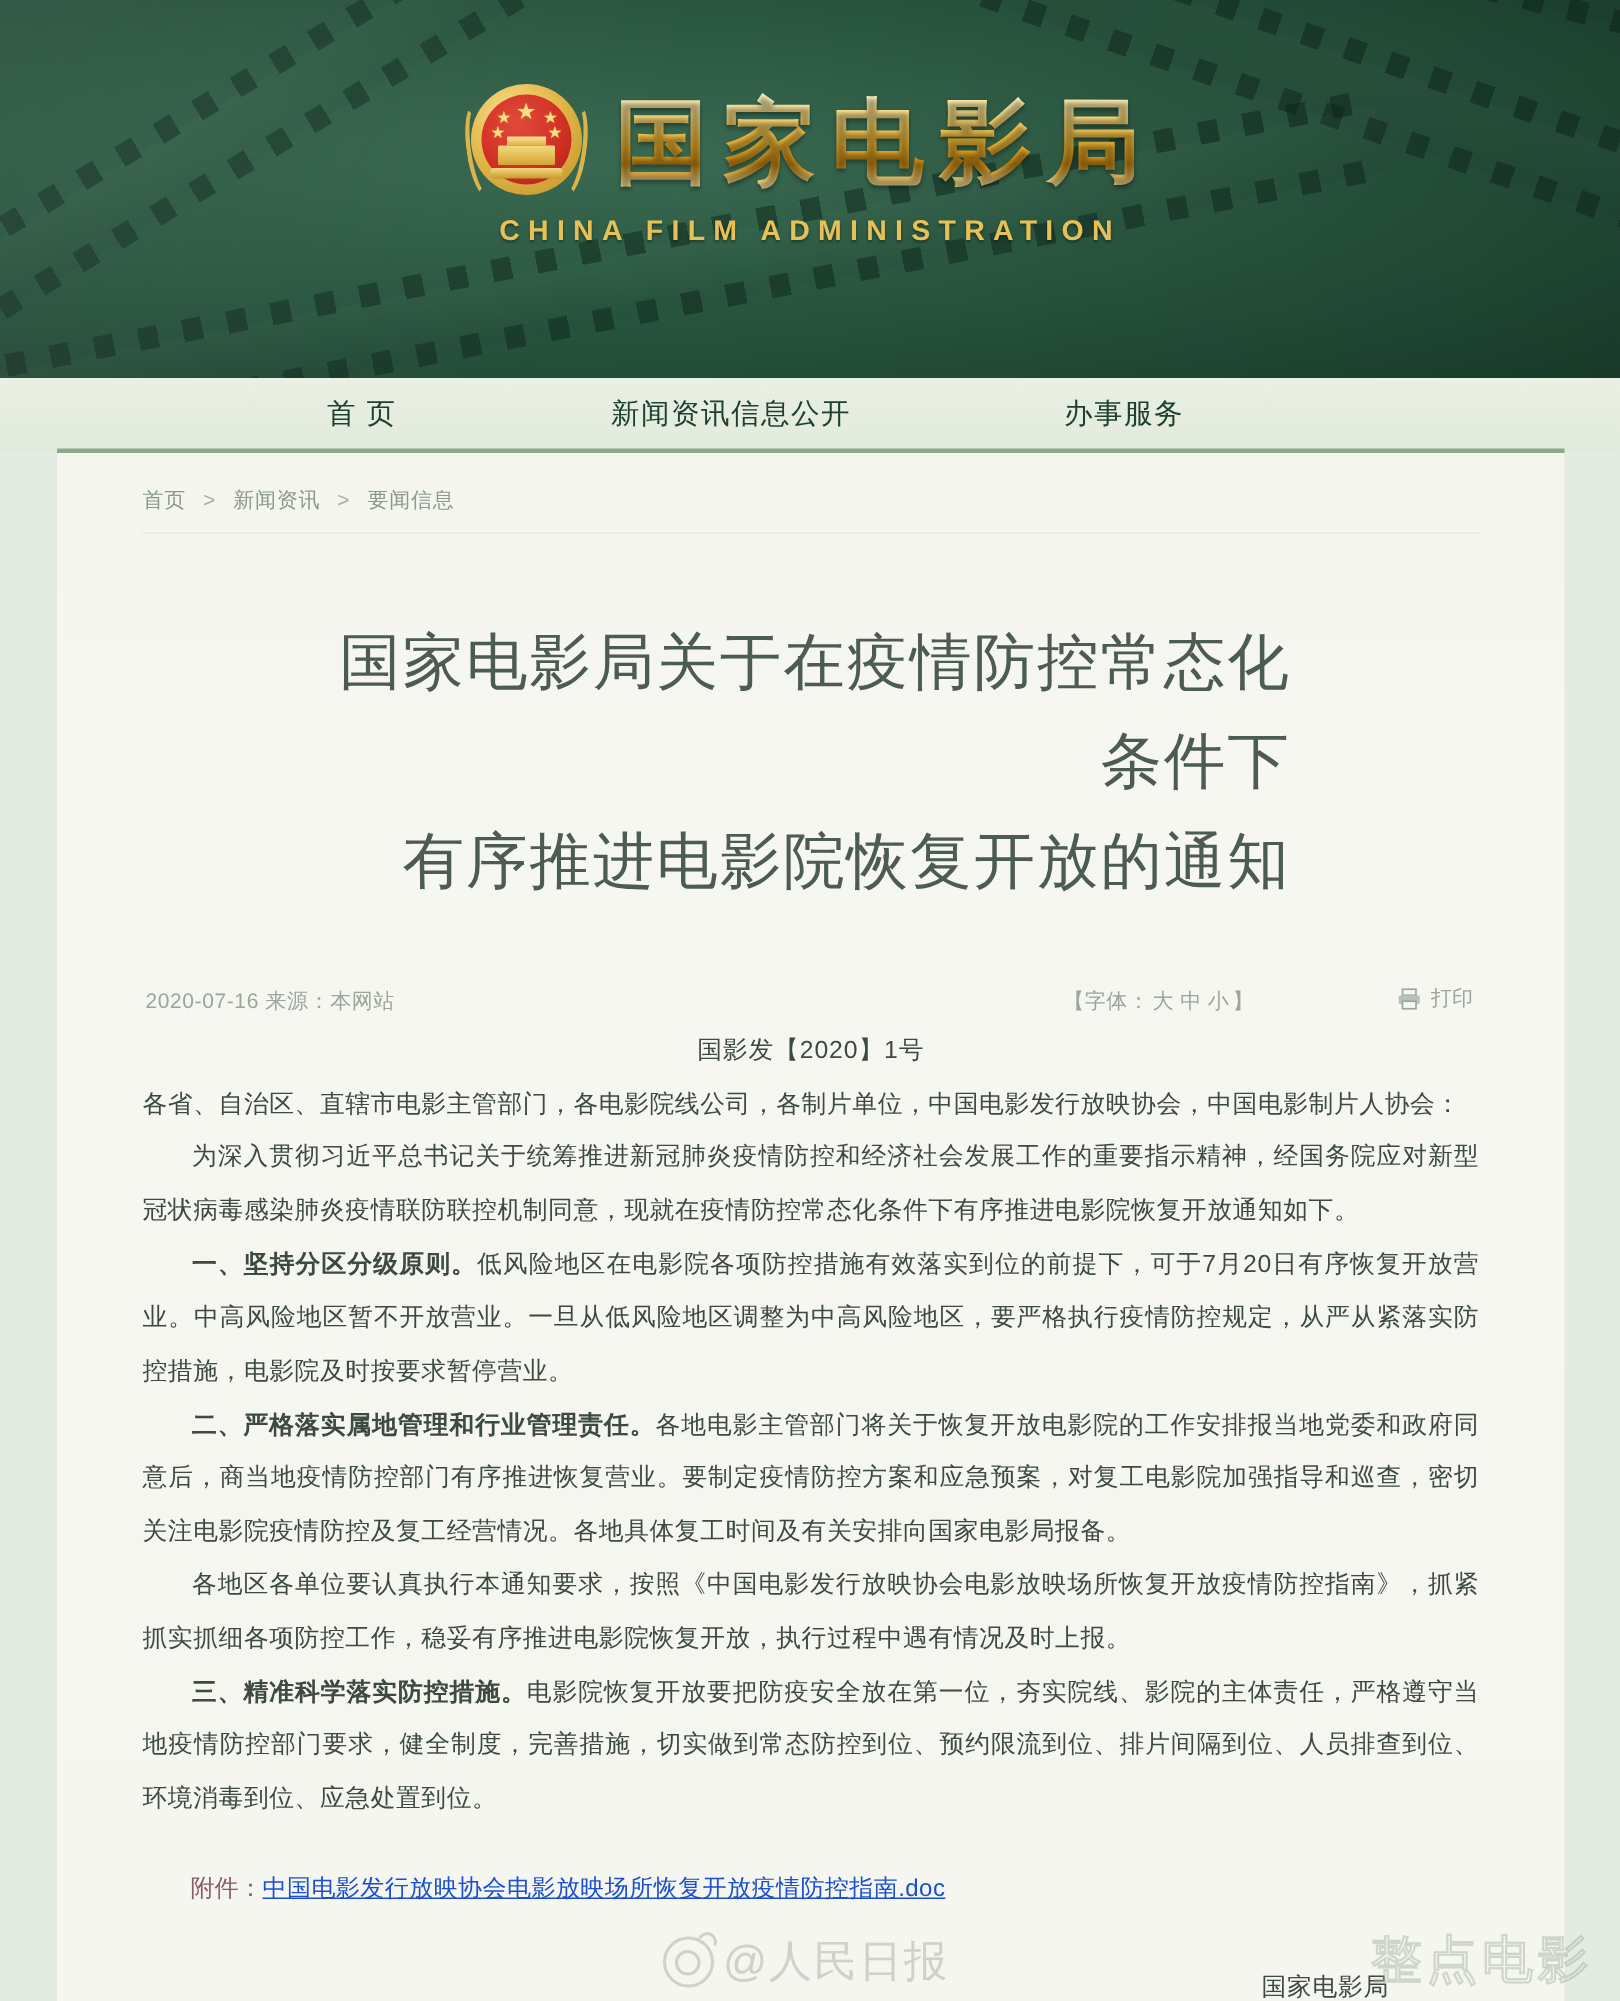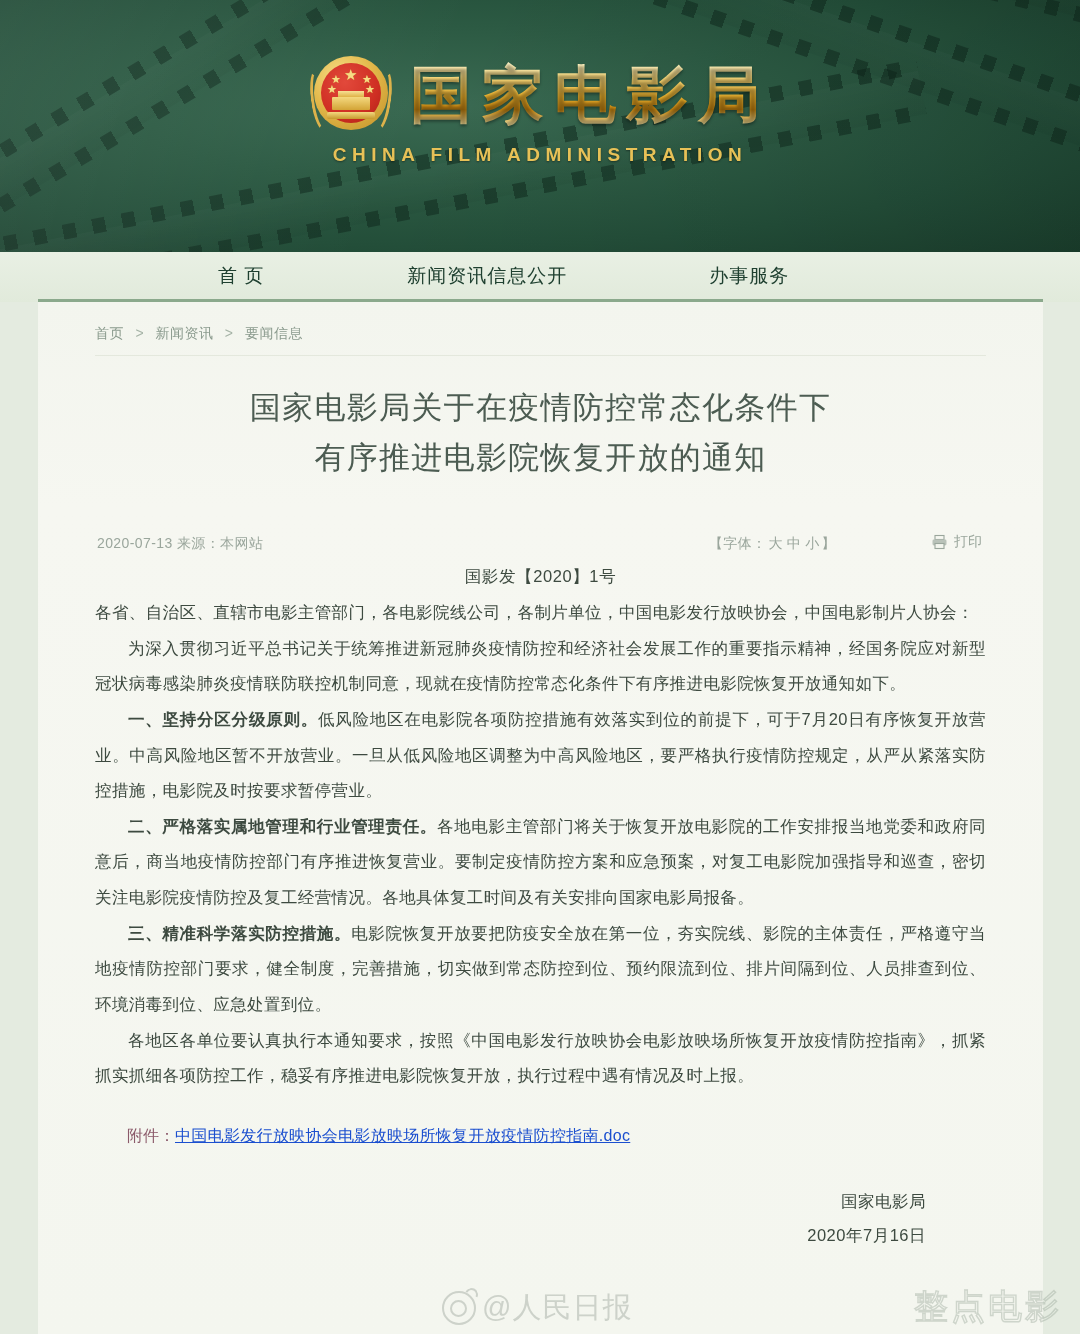--- a/index.html
+++ b/index.html
@@ -233,24 +233,24 @@
   .doc {
     position: absolute;
     left: 57px;
     top: 53px;
     width: 891px;
     bottom: 0;
     border-top: 1px solid #e4e8dd;
   }
 
   .title {
-    margin: 27px auto 0;
+    margin: 52px auto 0;
     width: 640px;
-    text-align: center;
-    font-size: 31px;
+    text-align: right;
+    font-size: 41px;
     line-height: 1.62;
     color: #4c5c52;
     letter-spacing: 1.3px;
     font-weight: normal;
   }
 
   .meta {
     position: relative;
     margin-top: 46px;
     height: 30px;
@@ -423,21 +423,21 @@
     </div>
 
     <div class="doc">
 
       <div class="title">
         <div>国家电影局关于在疫情防控常态化条件下</div>
         <div>有序推进电影院恢复开放的通知</div>
       </div>
 
       <div class="meta">
-        <div class="left">2020-07-13 来源：本网站</div>
+        <div class="left">2020-07-16 来源：本网站</div>
         <div class="fonts"><span>【字体：</span><span class="fs">大</span><span class="fs">中</span><span class="fs">小</span><span>】</span></div>
         <div class="print">
           <span>
             <svg width="17" height="16" viewBox="0 0 17 16">
               <rect x="4" y="1.5" width="9" height="4" fill="none" stroke="#9aa69c" stroke-width="1.1"></rect>
               <rect x="1.5" y="5.5" width="14" height="6" rx="1.4" fill="#b9c2b9"></rect>
               <rect x="4" y="9.5" width="9" height="5" fill="#f4f6ef" stroke="#9aa69c" stroke-width="1.1"></rect>
             </svg>
           </span>
           <span>打印</span>
@@ -448,25 +448,25 @@
         <p class="docnum">国影发【2020】1号</p>
         <p>各省、自治区、直辖市电影主管部门，各电影院线公司，各制片单位，中国电影发行放映协会，中国电影制片人协会：</p>
         <p class="ind">为深入贯彻习近平总书记关于统筹推进新冠肺炎疫情防控和经济社会发展工作的重要指示精神，经国务院应对新型冠状病毒感染肺炎疫情联防联控机制同意，现就在疫情防控常态化条件下有序推进电影院恢复开放通知如下。</p>
 
         <p class="ind">
           <b>一、坚持分区分级原则。</b><span>低风险地区在电影院各项防控措施有效落实到位的前提下，可于7月20日有序恢复开放营业。中高风险地区暂不开放营业。一旦从低风险地区调整为中高风险地区，要严格执行疫情防控规定，从严从紧落实防控措施，电影院及时按要求暂停营业。</span>
         </p>
         <p class="ind">
           <b>二、严格落实属地管理和行业管理责任。</b><span>各地电影主管部门将关于恢复开放电影院的工作安排报当地党委和政府同意后，商当地疫情防控部门有序推进恢复营业。要制定疫情防控方案和应急预案，对复工电影院加强指导和巡查，密切关注电影院疫情防控及复工经营情况。各地具体复工时间及有关安排向国家电影局报备。</span>
         </p>
+        <p class="ind">各地区各单位要认真执行本通知要求，按照《中国电影发行放映协会电影放映场所恢复开放疫情防控指南》，抓紧抓实抓细各项防控工作，稳妥有序推进电影院恢复开放，执行过程中遇有情况及时上报。</p>
+
         <p class="ind">
           <b>三、精准科学落实防控措施。</b><span>电影院恢复开放要把防疫安全放在第一位，夯实院线、影院的主体责任，严格遵守当地疫情防控部门要求，健全制度，完善措施，切实做到常态防控到位、预约限流到位、排片间隔到位、人员排查到位、环境消毒到位、应急处置到位。</span>
         </p>
-
-        <p class="ind">各地区各单位要认真执行本通知要求，按照《中国电影发行放映协会电影放映场所恢复开放疫情防控指南》，抓紧抓实抓细各项防控工作，稳妥有序推进电影院恢复开放，执行过程中遇有情况及时上报。</p>
       </div>
 
       <div class="attach">
         <span class="pre">附件：</span><a>中国电影发行放映协会电影放映场所恢复开放疫情防控指南.doc</a>
       </div>
 
       <div class="sign">
         <div>国家电影局</div>
         <div>2020年7月16日</div>
       </div>

